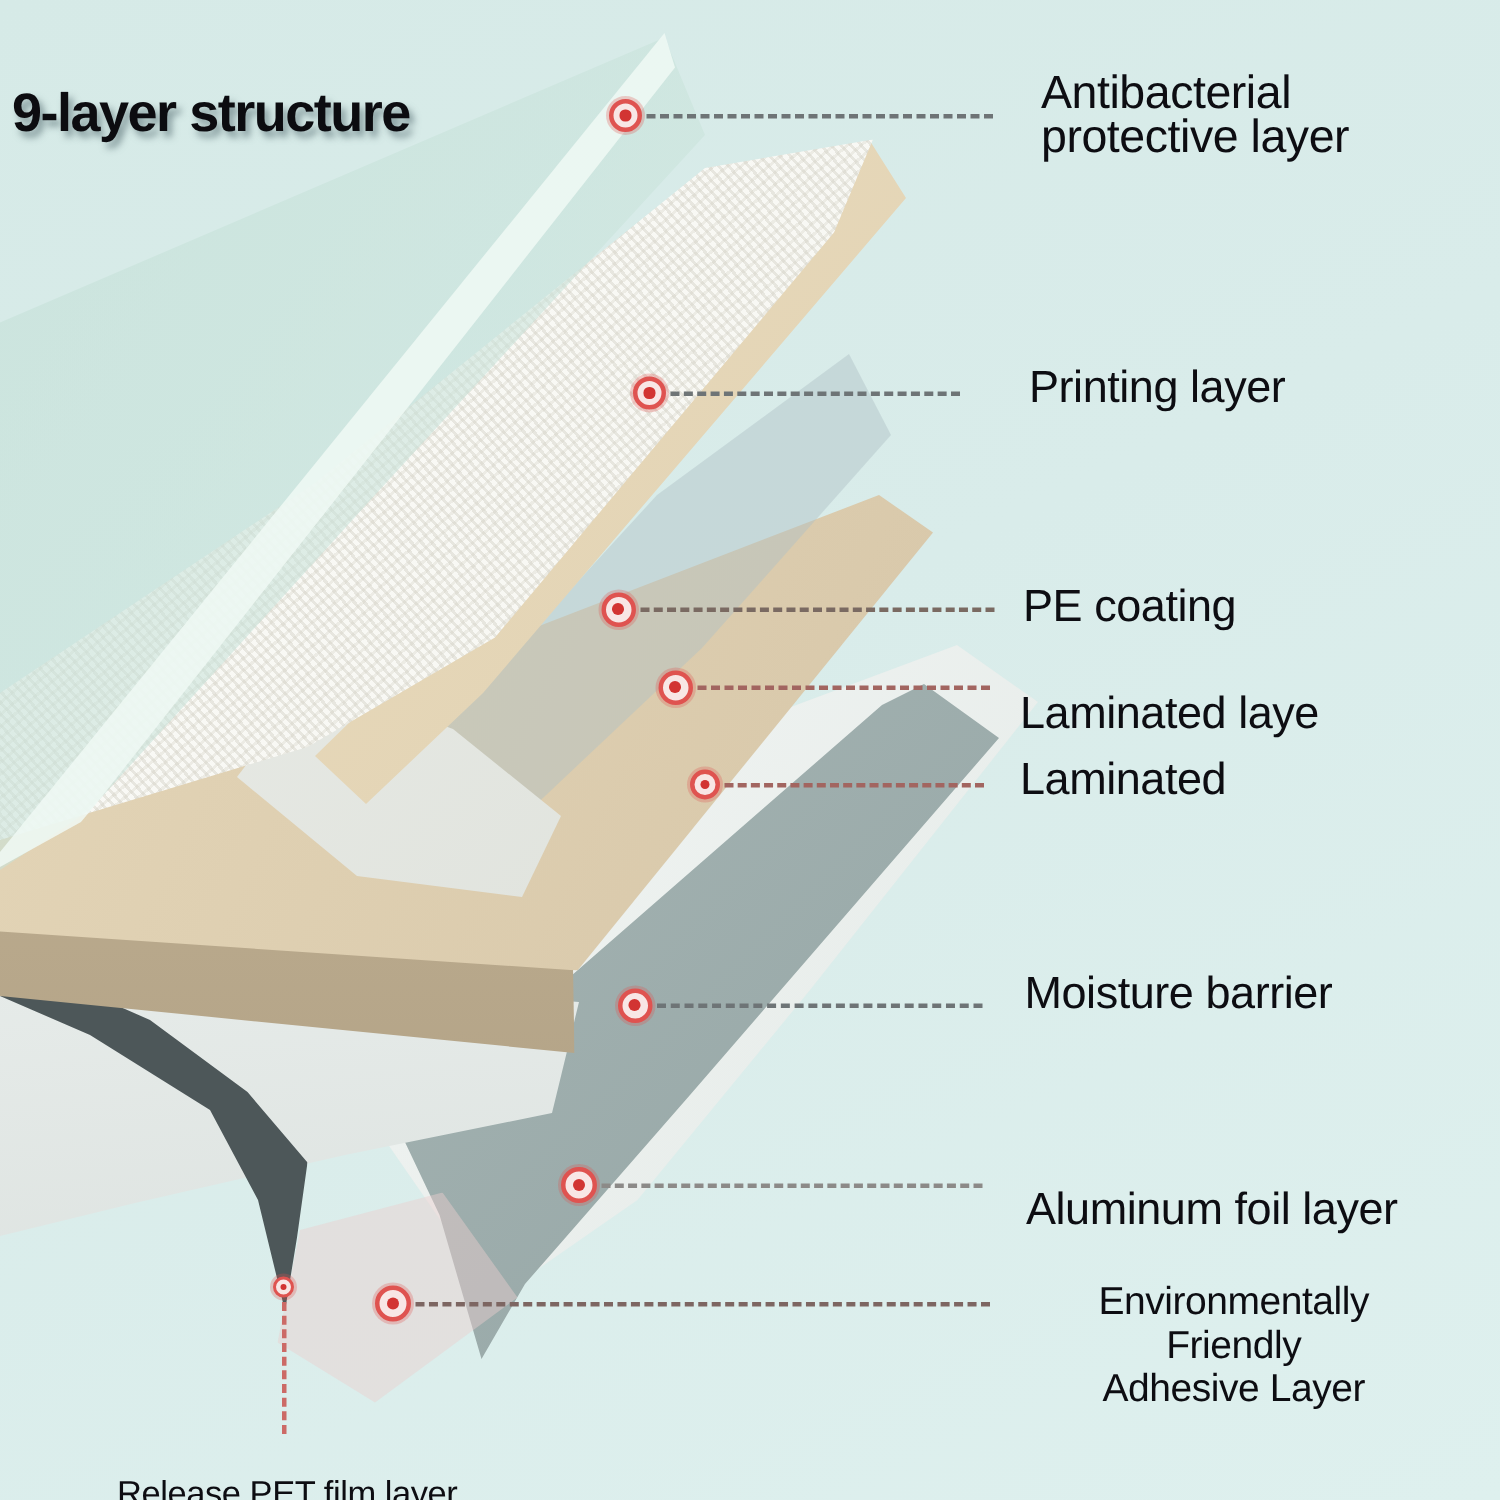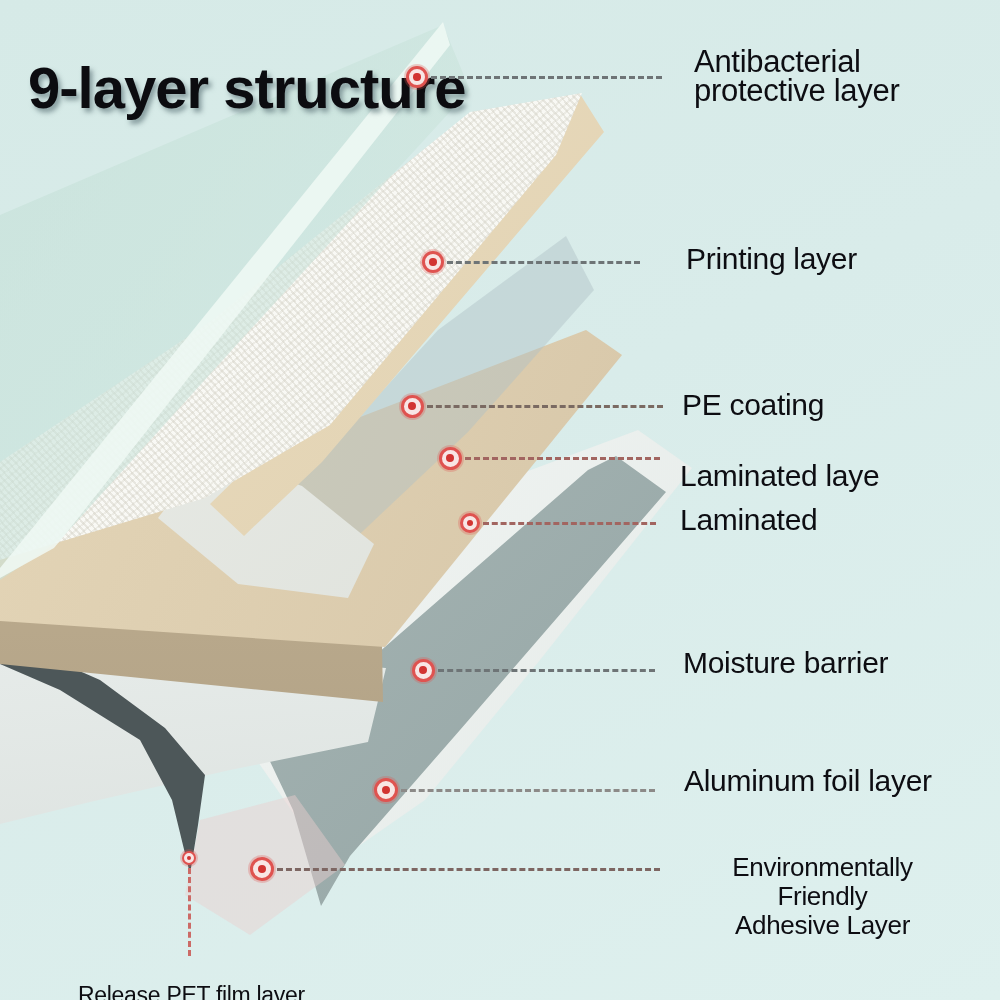--- a/index.html
+++ b/index.html
@@ -64,22 +64,22 @@
   .mint-film{
     background:linear-gradient(125deg,rgba(196,224,215,.62) 0%,rgba(205,230,222,.5) 55%,rgba(214,236,229,.38) 100%);
     clip-path:polygon(443px 25px,470px 90px,250px 330px,60px 540px,0px 580px,0px 215px);
   }
   .film-edge{
     background:rgba(240,249,245,.85);
     clip-path:polygon(443px 22px,450px 45px,64px 536px,54px 548px,0px 578px,0px 568px);
   }
   
   .title{
-    position:absolute;left:28px;top:54px;margin:0;
-    font-size:58px;font-weight:bold;letter-spacing:-1px;color:#0c0c10;
+    position:absolute;left:8px;top:54px;margin:0;
+    font-size:36px;font-weight:bold;letter-spacing:-1px;color:#0c0c10;
     text-shadow:3px 4px 5px rgba(105,128,132,.75);
   }
   
   .callout-line{position:absolute;box-sizing:border-box;}
   .callout-dot{
     position:absolute;box-sizing:border-box;border-radius:50%;
     border:3px solid #df5350;background:#f8e6e5;
     box-shadow:0 0 0 2px rgba(223,83,80,.28);
     display:flex;align-items:center;justify-content:center;
   }
@@ -139,21 +139,21 @@
       <div class="callout-label" style="left: 680px; top: 505px; font-size: 30px; text-align: left;">Laminated</div>
       <div class="callout-line" style="left: 437.5px; top: 668.5px; width: 217.5px; border-top: 3px dashed rgb(110, 116, 118);"></div>
       <div class="callout-dot" style="left: 411.5px; top: 658.5px; width: 23px; height: 23px;">
         <span class="dot-core"></span>
       </div>
       <div class="callout-label" style="left: 683px; top: 648px; font-size: 30px; text-align: center;">Moisture barrier</div>
       <div class="callout-line" style="left: 401px; top: 788.5px; width: 254px; border-top: 3px dashed rgb(140, 138, 136);"></div>
       <div class="callout-dot" style="left: 374px; top: 778px; width: 24px; height: 24px;">
         <span class="dot-core"></span>
       </div>
-      <div class="callout-label" style="left: 684px; top: 766px; font-size: 30px; text-align: center;">Aluminum foil layer</div>
+      <div class="callout-label" style="left: 684px; top: 792px; font-size: 30px; text-align: center;">Aluminum foil layer</div>
       <div class="callout-line" style="left: 277px; top: 867.5px; width: 383px; border-top: 3px dashed rgb(125, 102, 98);"></div>
       <div class="callout-dot" style="left: 250px; top: 857px; width: 24px; height: 24px;">
         <span class="dot-core"></span>
       </div>
       <div class="callout-label" style="left: 685px; top: 853px; font-size: 26px; width: 275px; text-align: center; line-height: 1.12;">Environmentally Friendly
 Adhesive Layer</div>
       <div class="callout-line" style="left: 187.5px; top: 868px; height: 88px; border-left: 3px dashed rgb(204, 106, 102);"></div>
       <div class="callout-dot" style="left: 182px; top: 851px; width: 14px; height: 14px; border-width: 2px;">
         <span class="dot-core"></span>
       </div>

